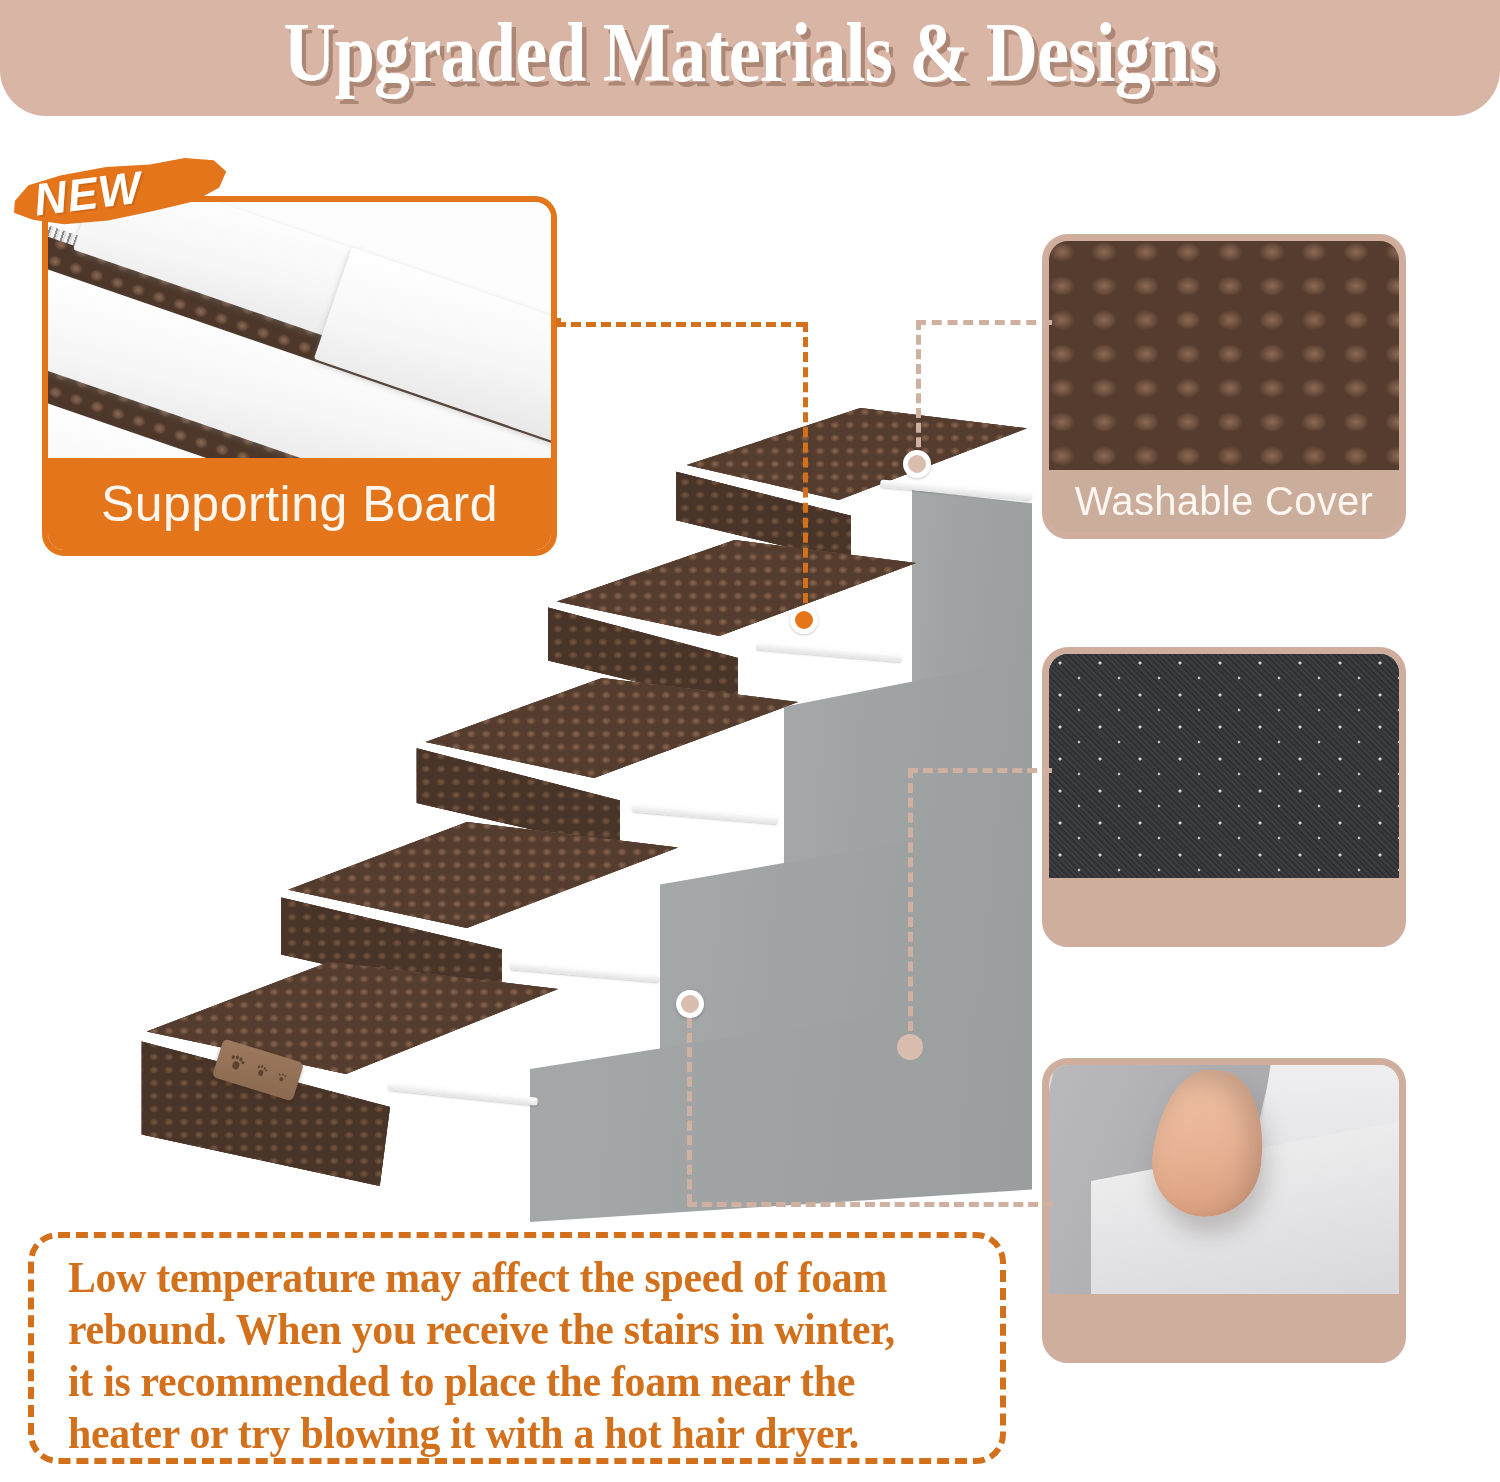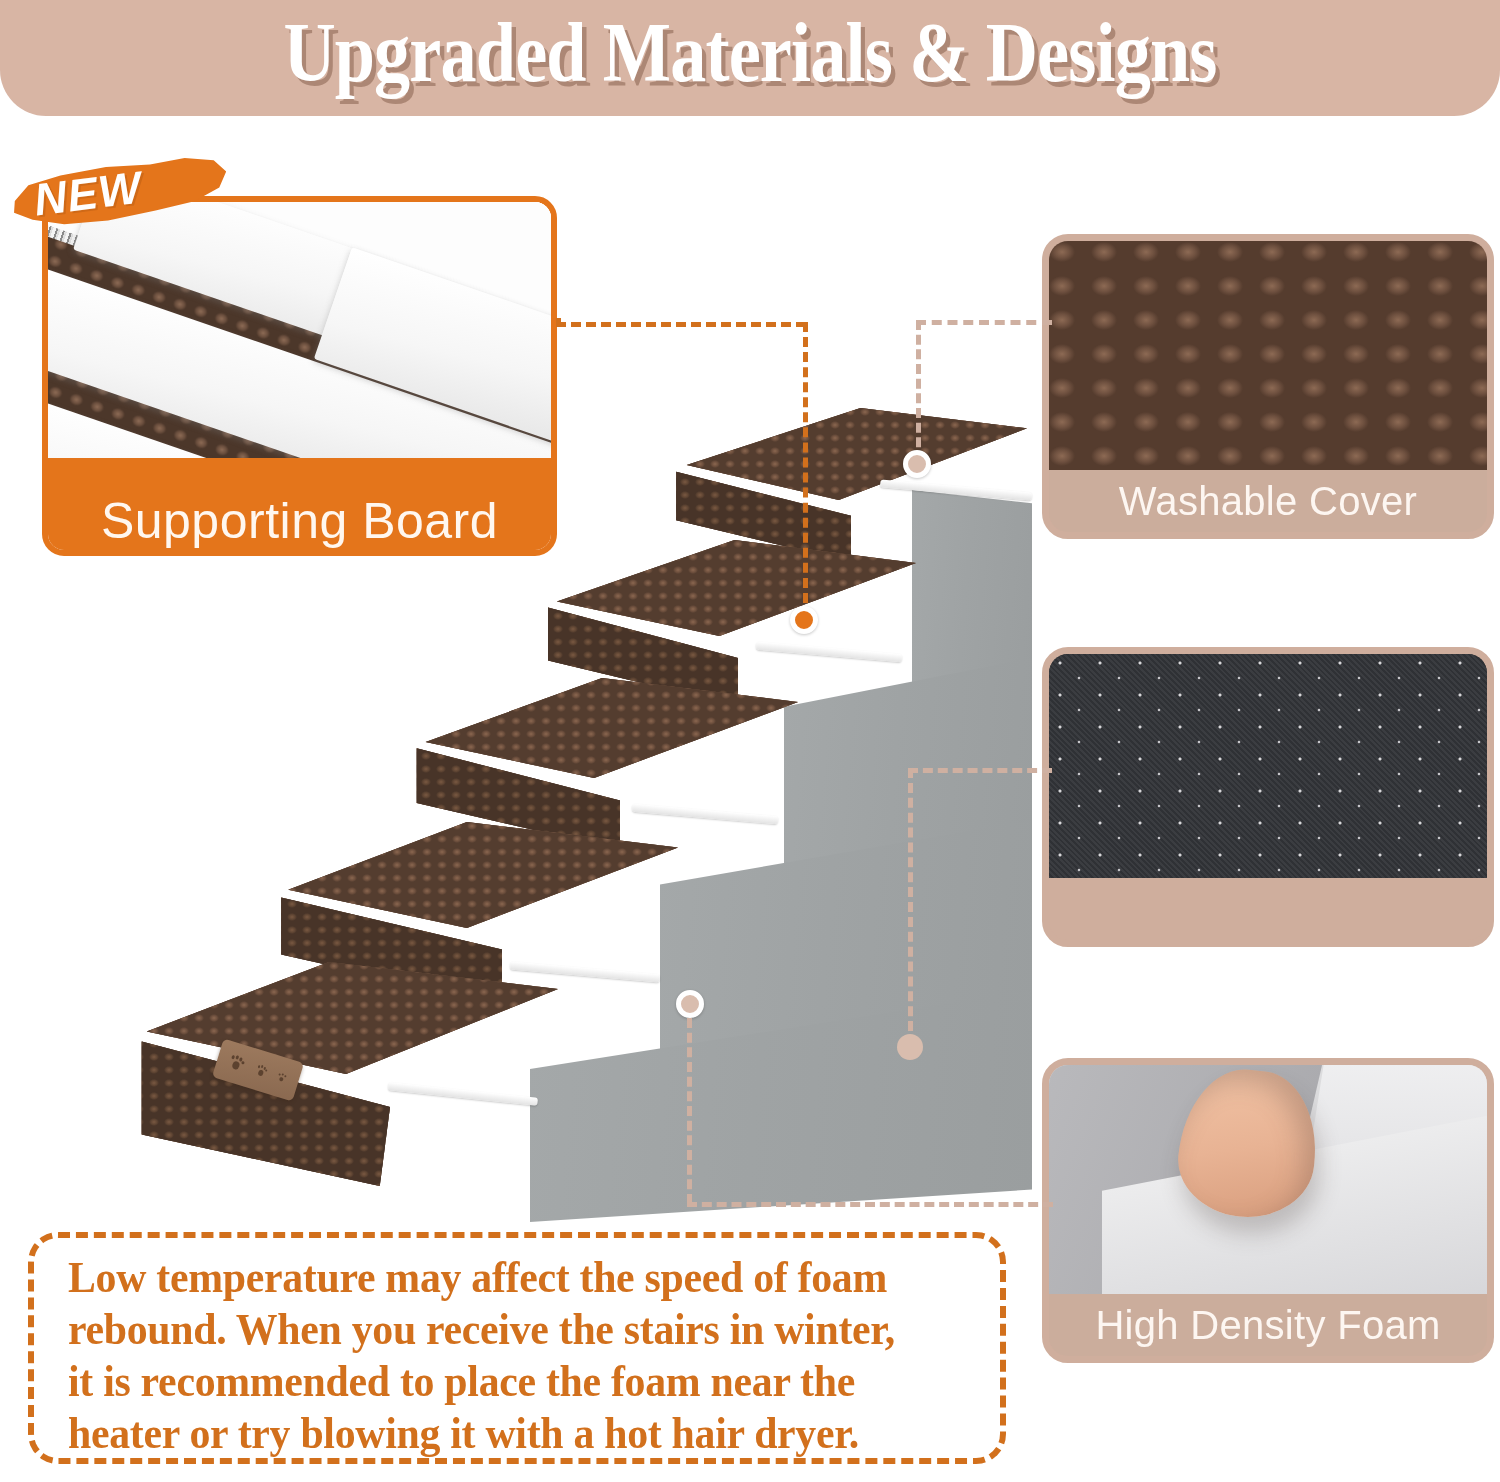--- a/index.html
+++ b/index.html
@@ -13,35 +13,35 @@
     font-family:"Liberation Serif",serif;font-weight:bold;font-size:84px;
     letter-spacing:-1px;color:#ffffff;
     transform:scaleX(0.86);transform-origin:center top;
     text-shadow:5px 5px 0px rgba(120,80,60,.45);white-space:nowrap;}
 
   
   .sb-card{position:absolute;left:42px;top:196px;width:515px;height:360px;
     border:6px solid #e4751b;border-radius:22px;box-sizing:border-box;background:#fff;overflow:hidden;}
   .sb-photo{position:absolute;left:0;top:0;width:100%;height:268px;overflow:hidden;background:#fff;}
   .sb-label{position:absolute;left:0;bottom:0;width:100%;height:92px;background:#e4751b;
-    display:flex;align-items:flex-end;justify-content:center;}
+    display:flex;align-items:center;justify-content:center;}
   .sb-label span{font-size:50px;color:#fff7ef;letter-spacing:.5px;}
 
   
   .new-badge{position:absolute;left:8px;top:158px;width:228px;height:78px;z-index:6;}
   .new-badge .brush{position:absolute;left:0;top:6px;width:220px;height:58px;
     background:#e4751b;
     clip-path:polygon(3% 42%,10% 18%,25% 8%,46% 3%,66% 8%,82% 4%,95% 14%,100% 36%,96% 62%,84% 80%,66% 88%,44% 95%,24% 92%,10% 78%,2% 62%);
     transform:rotate(-7deg);}
   .new-badge .ntext{position:absolute;left:26px;top:10px;font-style:italic;font-weight:bold;
     font-size:45px;color:#ffffff;transform:rotate(-7deg);letter-spacing:1px;
     text-shadow:2px 2px 0 rgba(190,95,20,.55);}
 
   
-  .fcard{position:absolute;width:452px;border:7px solid #cfae9d;border-radius:26px;
+  .fcard{position:absolute;width:364px;border:7px solid #cfae9d;border-radius:26px;
     box-sizing:border-box;overflow:hidden;background:#cfae9d;padding-left:44px;}
   .fcard .photo{position:absolute;left:0;top:0;right:0;height:calc(100% - 62px);overflow:hidden;}
   .fcard .flabel{position:absolute;left:0;right:0;bottom:0;height:62px;background:#cbad9c;
     display:flex;align-items:center;justify-content:center;}
   .fcard .flabel span{font-size:40px;color:#fdf6f1;letter-spacing:.3px;}
   #card-washable{left:1042px;top:234px;height:305px;}
   #card-nonslip{left:1042px;top:647px;height:300px;}
   #card-foam{left:1042px;top:1058px;height:305px;}
 
   
@@ -168,23 +168,20 @@
 
 <div class="fcard" id="card-foam">
   <div class="photo">
     <div class="tex-foam">
       <div class="foam-stepA"></div>
       <div class="foam-stepC"></div>
       <div class="foam-stepB"></div>
       <div class="foam-hand"></div>
     </div>
   </div>
-  <div class="flabel">
-    <span>High Density Foam</span>
-  </div>
 </div>
 
 <div class="stairs">
 
   <div class="side-panel" style="left:792px;top:100px;width:120px;height:222px;clip-path:polygon(0 0,100% 6%,100% 100%,0 100%);"></div>
   <div class="side-panel" style="left:664px;top:268px;width:248px;height:222px;clip-path:polygon(0 22%,100% 0,100% 100%,0 100%);"></div>
   <div class="side-panel" style="left:540px;top:430px;width:372px;height:248px;clip-path:polygon(0 26%,100% 0,100% 100%,0 100%);"></div>
   <div class="side-panel" style="left:410px;top:600px;width:502px;height:232px;clip-path:polygon(0 34%,100% 0,100% 86%,0 100%);"></div>
 
   <div class="stair-tread" style="left:545px;top:18px;width:362px;height:92px;clip-path:polygon(6% 62%,54% 0,100% 22%,48% 100%);"></div>

